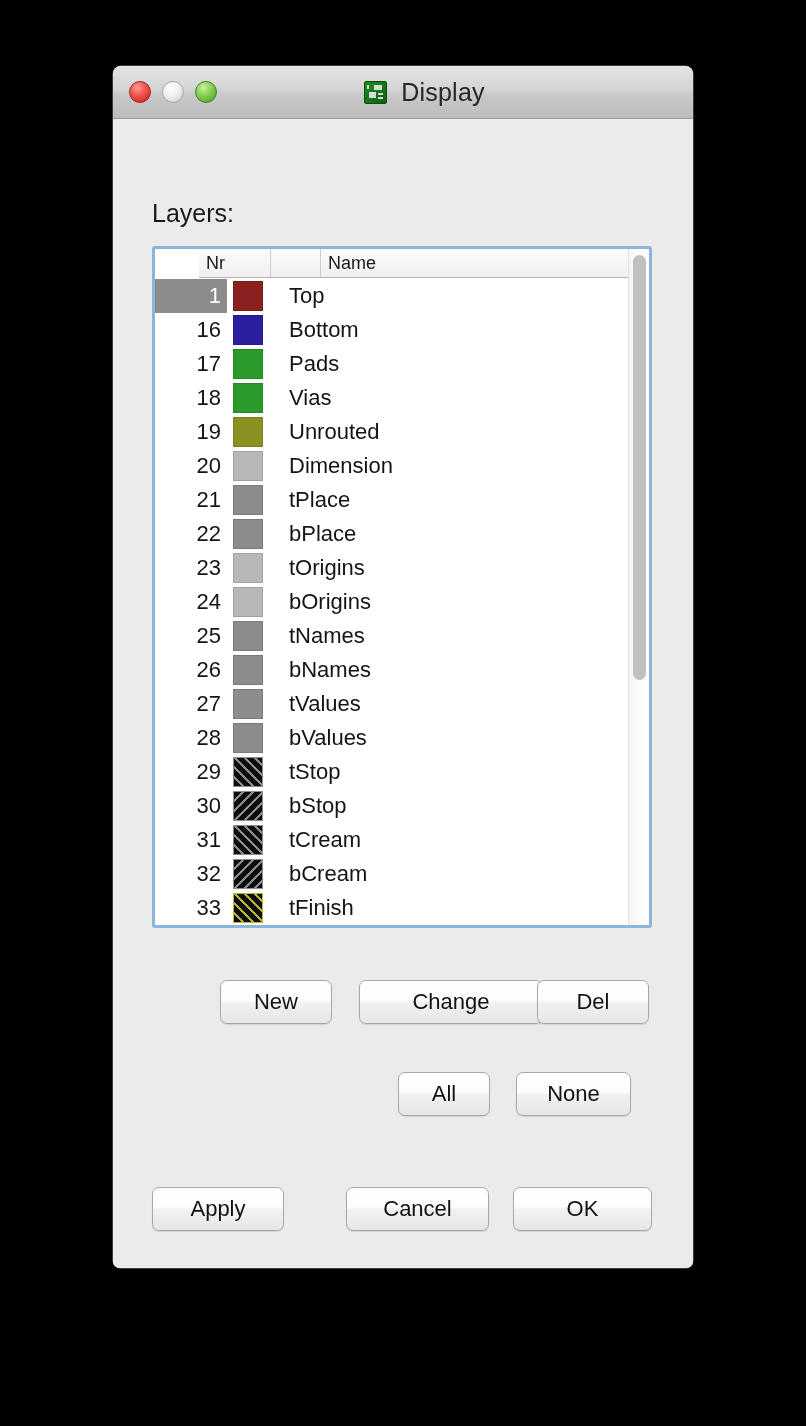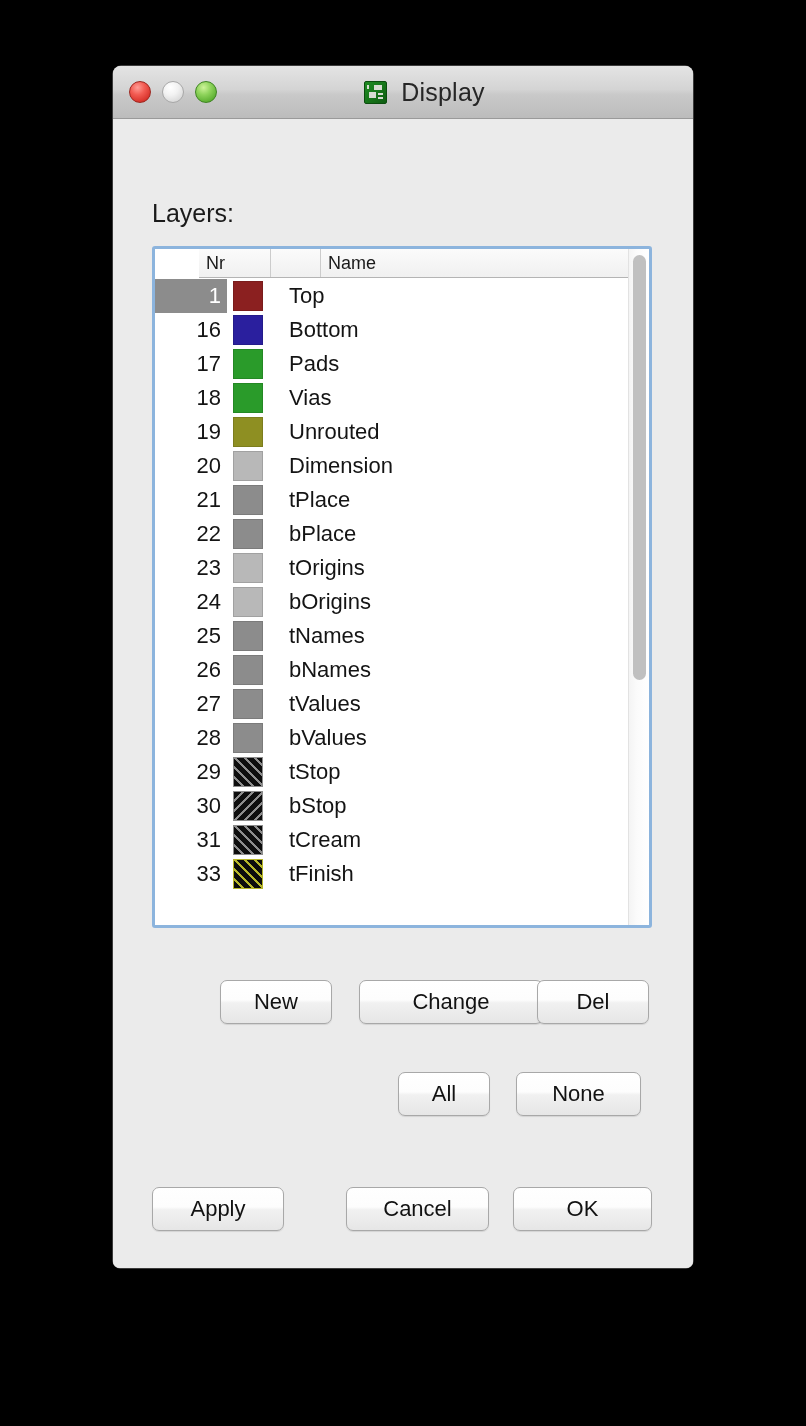--- a/index.html
+++ b/index.html
@@ -244,21 +244,21 @@
     box-sizing: border-box;
     font-family: "Liberation Sans", sans-serif;
     padding: 0;
     cursor: default;
   }
 
   .btn-new    { left: 107px; top: 861px; width: 112px; }
   .btn-change { left: 246px; top: 861px; width: 184px; }
   .btn-del    { left: 424px; top: 861px; width: 112px; }
   .btn-all    { left: 285px; top: 953px; width: 92px;  }
-  .btn-none   { left: 403px; top: 953px; width: 125px; }
+  .btn-none   { left: 403px; top: 953px; width: 115px; }
   .btn-apply  { left: 39px;  top: 1068px; width: 132px; }
   .btn-cancel { left: 233px; top: 1068px; width: 143px; }
   .btn-ok     { left: 400px; top: 1068px; width: 139px; }
 </style>
 </head>
 <body>
 
 <div class="window">
 
   <div class="titlebar">
@@ -406,20 +406,27 @@
               <div class="cell-name">bStop</div>
             </div>
             <div class="row">
               <div class="cell-nr">31</div>
               <div class="cell-color">
                 <span class="swatch" style="background:repeating-linear-gradient(45deg, #8c8c8c 0px, #8c8c8c 2px, #0d0d0d 2px, #0d0d0d 7px);box-shadow: inset 0 0 0 1px #8c8c8c;"></span>
               </div>
               <div class="cell-name">tCream</div>
             </div>
             <div class="row">
+              <div class="cell-nr">32</div>
+              <div class="cell-color">
+                <span class="swatch" style="background:repeating-linear-gradient(135deg, #8c8c8c 0px, #8c8c8c 2px, #0d0d0d 2px, #0d0d0d 7px);box-shadow: inset 0 0 0 1px #8c8c8c;"></span>
+              </div>
+              <div class="cell-name">bCream</div>
+            </div>
+            <div class="row">
               <div class="cell-nr">33</div>
               <div class="cell-color">
                 <span class="swatch" style="background:repeating-linear-gradient(45deg, #b6b62a 0px, #b6b62a 2px, #0d0d0d 2px, #0d0d0d 7px);box-shadow: inset 0 0 0 1px #b6b62a;"></span>
               </div>
               <div class="cell-name">tFinish</div>
             </div>
           </div>
 
         <div class="scrollbar">
           <div class="scroll-thumb"></div>

